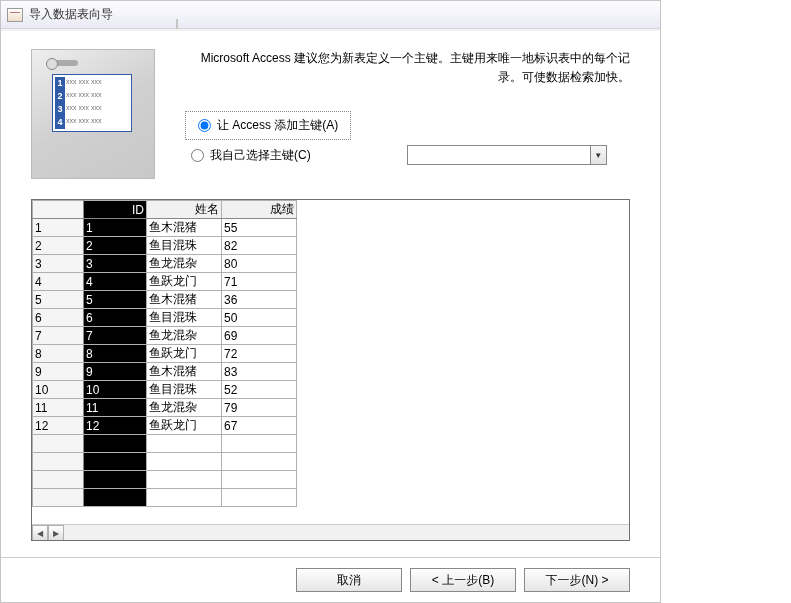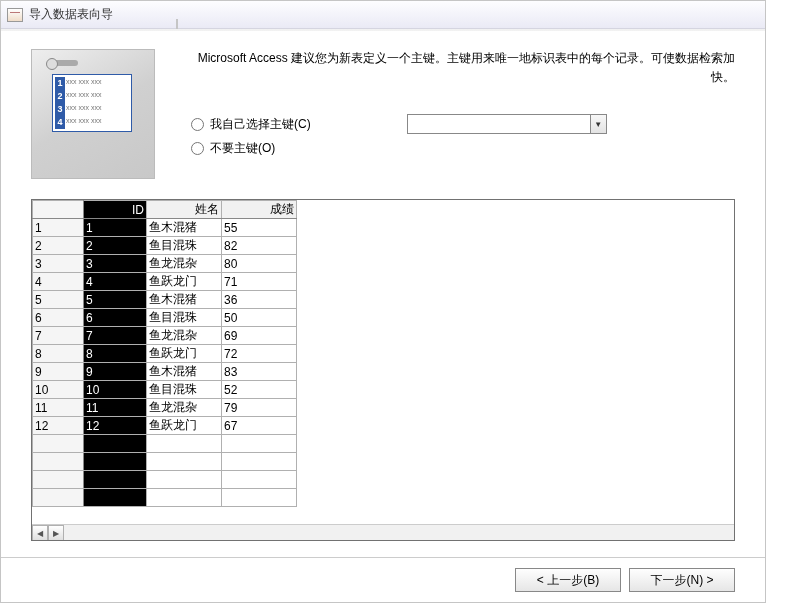--- a/index.html
+++ b/index.html
@@ -4,21 +4,21 @@
 <style>
 * { box-sizing: border-box; }
 body {
   margin: 0;
   font-family: "Microsoft YaHei", "SimSun", Arial, sans-serif;
   font-size: 12px;
   background: #fff;
   color: #000;
 }
 .window {
-  width: 766px;
+  width: 661px;
   height: 603px;
   border: 1px solid #c5c5c5;
   background: linear-gradient(#fdfdfd, #f1f1f1 30px, #fff 30px);
   position: relative;
   overflow: hidden;
 }
 .titlebar {
   height: 28px;
   background: linear-gradient(#fdfdff, #eaeaf5);
   border-bottom: 1px solid #d5d5e0;
@@ -261,34 +261,36 @@
           </div>
         <div class="mrow">
             <div class="mnum">4</div>
             <div class="mcell">xxx xxx xxx</div>
           </div>
       </div>
     </div>
     <div class="info">
       <div class="info-text">Microsoft Access 建议您为新表定义一个主键。主键用来唯一地标识表中的每个记录。可使数据检索加快。</div>
 
+      <div class="radio-group">
+        <div class="radio-row">
+          <input type="radio" name="pk" checked="" style="">
+          <span>让 Access 添加主键(A)</span>
+        </div>
+      </div>
 
       <div class="radio-row">
         <input type="radio" name="pk" style="">
         <span>我自己选择主键(C)</span>
         <div class="combo">
           <span></span>
           <div class="combo-btn">▼</div>
         </div>
       </div>
 
-      <div class="radio-row">
-        <input type="radio" name="pk" style="">
-        <span>不要主键(O)</span>
-      </div>
     </div>
   </div>
 
   <div class="lower">
     <table class="grid">
       <colgroup>
         <col style="width:22px">
           <col style="width:38px">
           <col style="width:70px">
           <col style="width:36px">
@@ -419,16 +421,17 @@
         </tbody>
     </table>
     <div class="scrollbar">
       <div class="sbtn">◀</div>
       <div class="sbtn">▶</div>
     </div>
   </div>
 
   <div class="footer-sep"></div>
   <div class="footer">
+    <button>取消</button>
     <button>&lt; 上一步(B)</button>
     <button>下一步(N) &gt;</button>
   </div>
 </div>
 
 </body></html>

